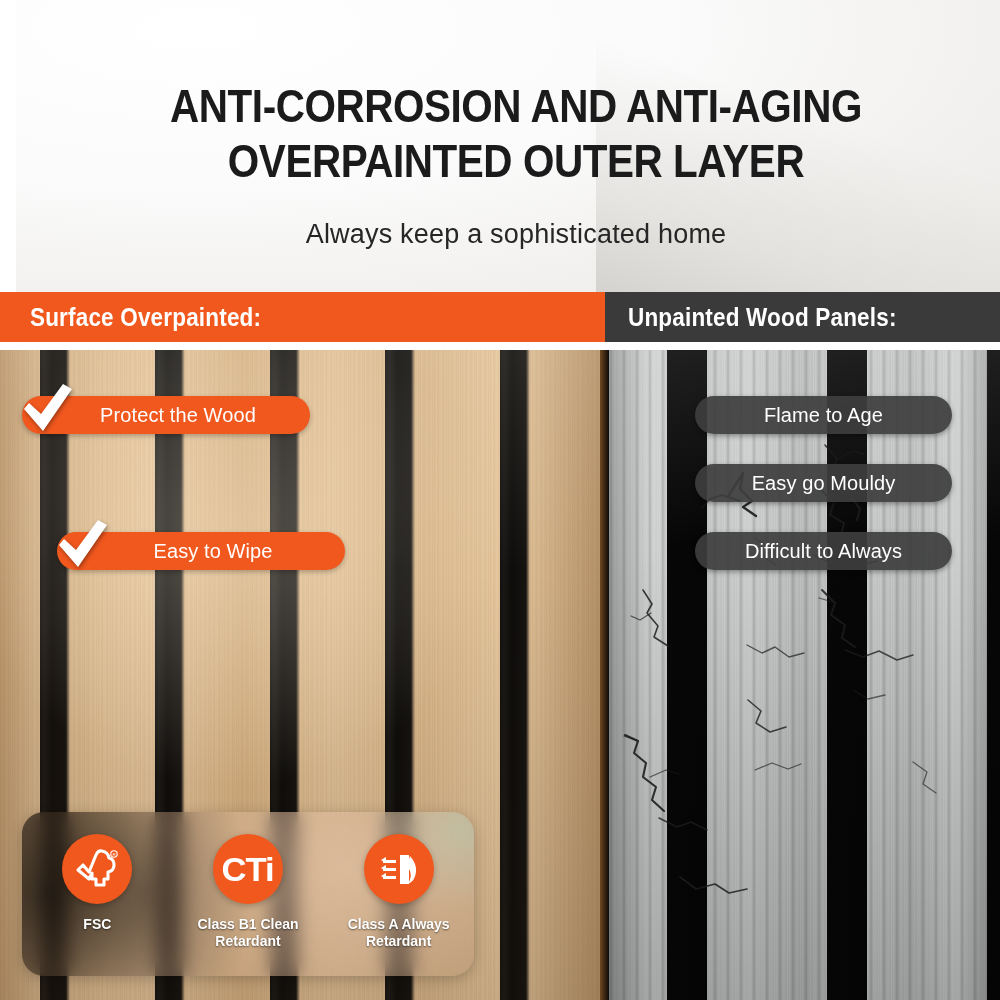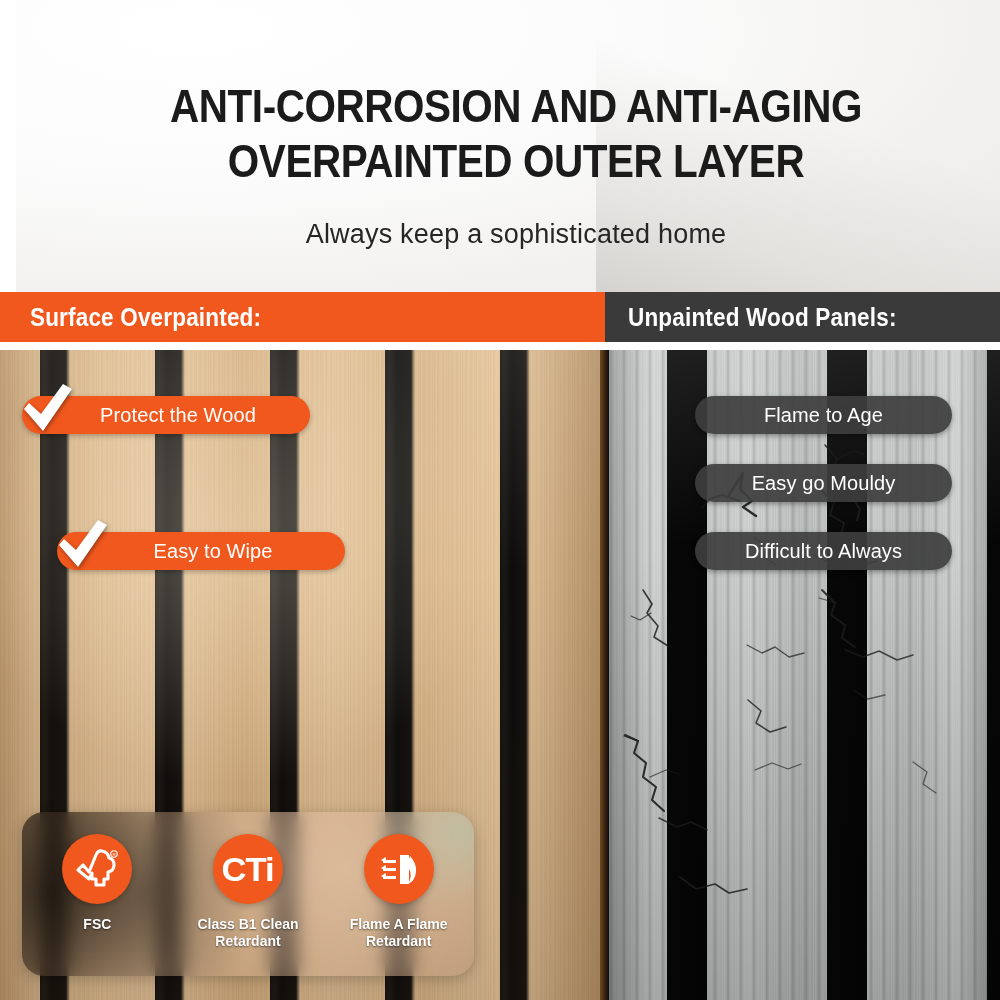--- a/index.html
+++ b/index.html
@@ -408,21 +408,21 @@
               <path d="M6 21 h13 v3 h-13 z"></path>
                 <path d="M4 21 l5 -3 v6 z"></path>
               <path d="M6 29 h13 v3 h-13 z"></path>
                 <path d="M4 29 l5 -3 v6 z"></path>
               <path d="M23 8 h9 v29 h-9 z"></path>
               <path d="M33 9 q7 8 6 16 q-1 9 -8 12 q5 -9 1 -15 q-2 4 -5 4 q4 -9 6 -17 z"></path>
             </g>
           </svg>
         </div>
         <div class="blabel">
-          <div>Flame A Flame</div>
+          <div>Class A Always</div>
           <div>Retardant</div>
         </div>
       </div>
 
     </div>
   </div>
 
 </div>
 
 </body></html>

